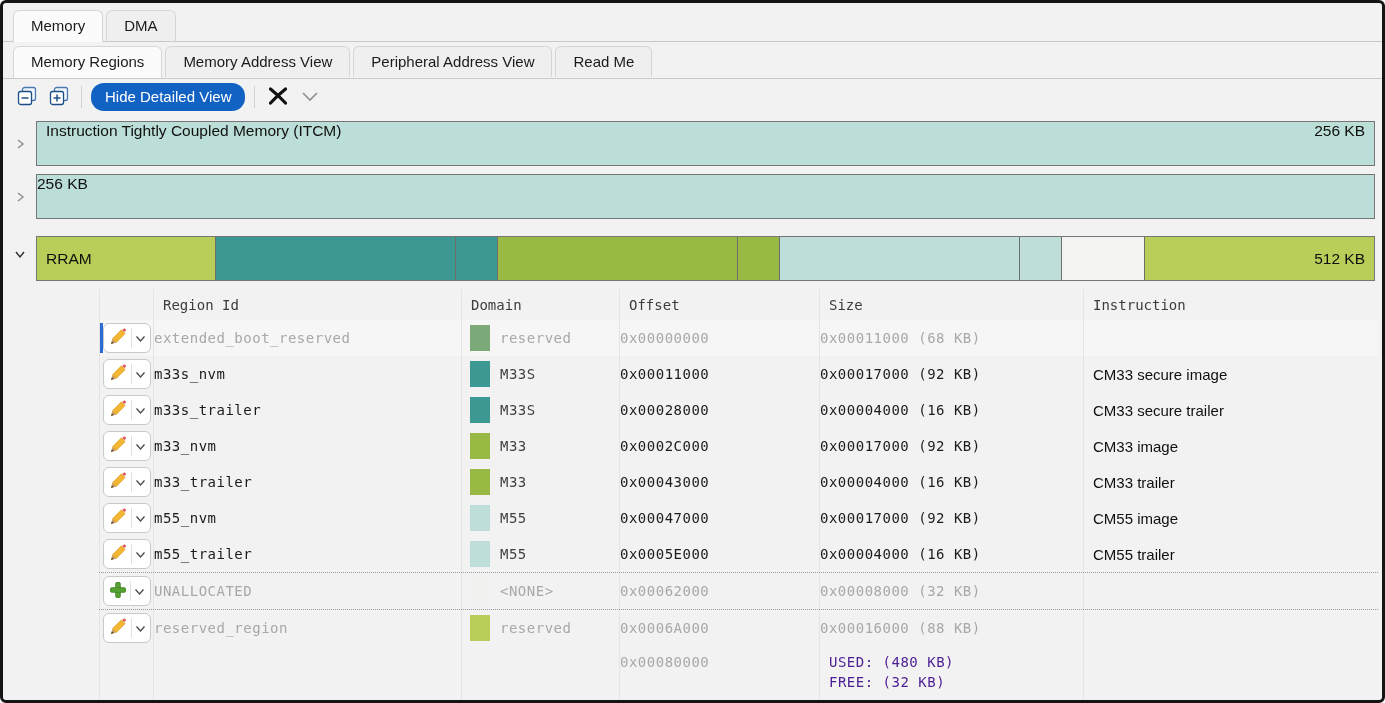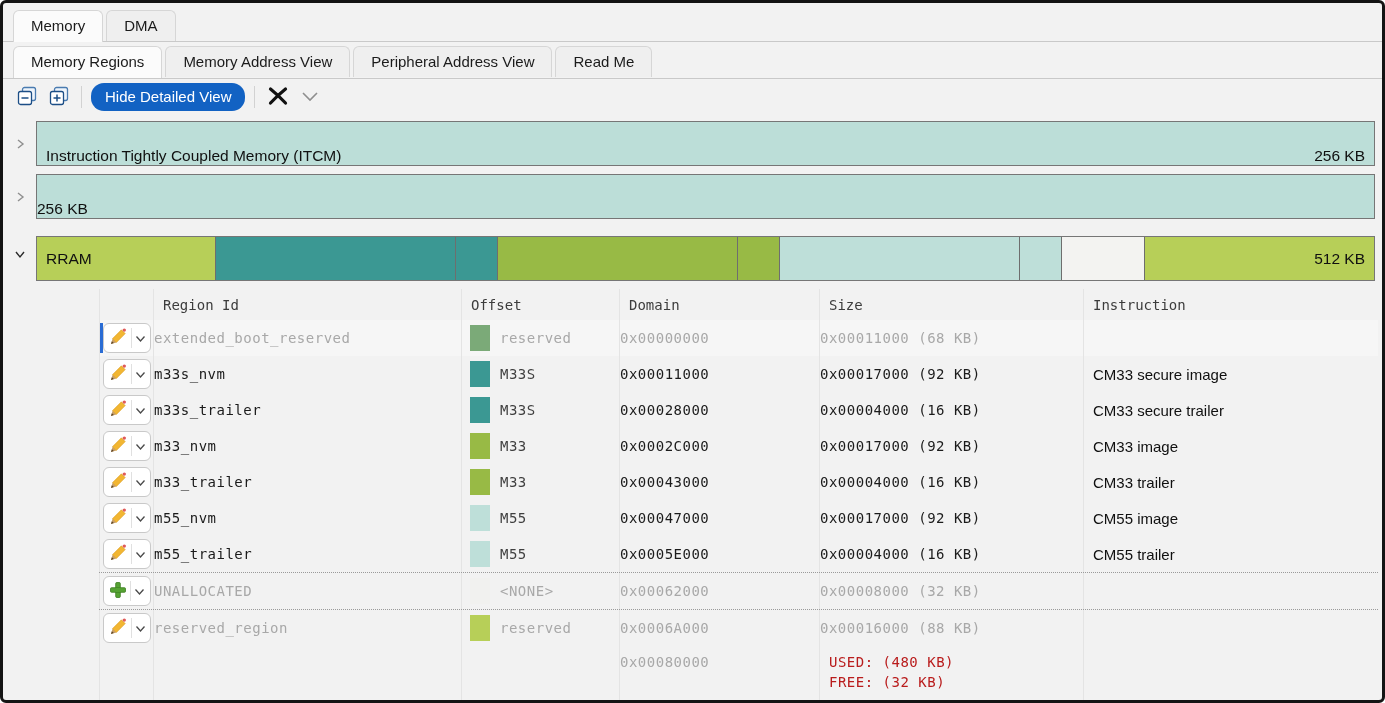--- a/index.html
+++ b/index.html
@@ -37,21 +37,21 @@
     font-family: "Liberation Sans", sans-serif;
     font-size: 15px; padding: 5px 14px 6px 14px; border-radius: 13px;
   }
 
   
   .bars { padding: 6px 7px 0 0; }
   .bar-row { display: flex; align-items: center; margin-bottom: 8px; }
   .expander { width: 33px; display:flex; align-items:center; justify-content:center; cursor: pointer; }
   .bar {
     flex: 1; height: 45px; border: 1px solid #767676; background: #bcded8;
-    display: flex; align-items: flex-end; position: relative;
+    display: flex; align-items: flex-start; position: relative;
     font-size: 15.5px; color: #101010;
   }
   .bar .bar-label { padding-left: 9px; flex: 1; }
   .bar .bar-size { padding-right: 9px; }
   .bar.segmented { padding: 0; margin-top: 9px; }
   .bar .segments { position: absolute; inset: 0; display: flex; }
   .bar .seg { height: 100%; }
   .bar .seg + .seg { border-left: 1px solid #6e6e6e; }
   .bar .overlay-label { position: absolute; left: 9px; top: 50%; transform: translateY(-50%); z-index: 1; }
   .bar .overlay-size { position: absolute; right: 9px; top: 50%; transform: translateY(-50%); z-index: 1; }
@@ -79,21 +79,21 @@
   .controls { position: relative; padding-left: 3px; }
   .sel-indicator { position: absolute; left: 0; top: 3px; bottom: 3px; width: 3px; background: #2a6cd4; }
   .row-btn {
     width: 48px; height: 30px; background: #ffffff;
     border: 1px solid #c9c9c9; border-radius: 6px; cursor: pointer;
     display: flex; align-items: center; justify-content: center; gap: 3px;
     padding: 0 3px;
   }
   .row-btn .divider { width: 1px; height: 20px; background: #e0e0e0; }
 
-  .summary .cell-size { white-space: pre-line; line-height: 1.45; padding: 6px 0 8px 9px; color: #b91c1c; }
+  .summary .cell-size { white-space: pre-line; line-height: 1.45; padding: 6px 0 8px 9px; color: #4c1d95; }
   .summary .cell-offset { color: #a8a8a8; align-items: flex-start; padding-top: 8px; }
   .summary .t-cell { min-height: 54px; }
 </style>
 </head>
 <body>
 
 <div class="window">
 
   <div class="tabrow top" id="topTabs"><div class="tab active">Memory</div><div class="tab">DMA</div></div>
   <div class="tabrow views" id="viewTabs"><div class="tab active">Memory Regions</div><div class="tab">Memory Address View</div><div class="tab">Peripheral Address View</div><div class="tab">Read Me</div></div>
@@ -181,22 +181,22 @@
           <span class="overlay-label">RRAM</span>
           <span class="overlay-size">512 KB</span>
         </div>
       </div>
     </div>
 
   <div class="region-table" id="regionTable">
       <div class="t-row t-header">
         <div class="t-cell controls"></div>
         <div class="t-cell region">Region Id</div>
+        <div class="t-cell domain">Domain</div>
         <div class="t-cell offset">Offset</div>
-        <div class="t-cell domain">Domain</div>
         <div class="t-cell size">Size</div>
         <div class="t-cell desc">Instruction</div>
       </div>
       <div class="t-row t-datarow selected disabled">
         <div class="t-cell controls">
           <div class="sel-indicator"></div>
           <button class="row-btn">
             <span><svg width="19" height="19" viewBox="0 0 19 19">
                 <polygon points="2,17 3.6,11.6 7.4,15.4" fill="#caa066"></polygon>
                 <polygon points="2,17 2.9,14.2 4.8,16.1" fill="#5a4428"></polygon>

